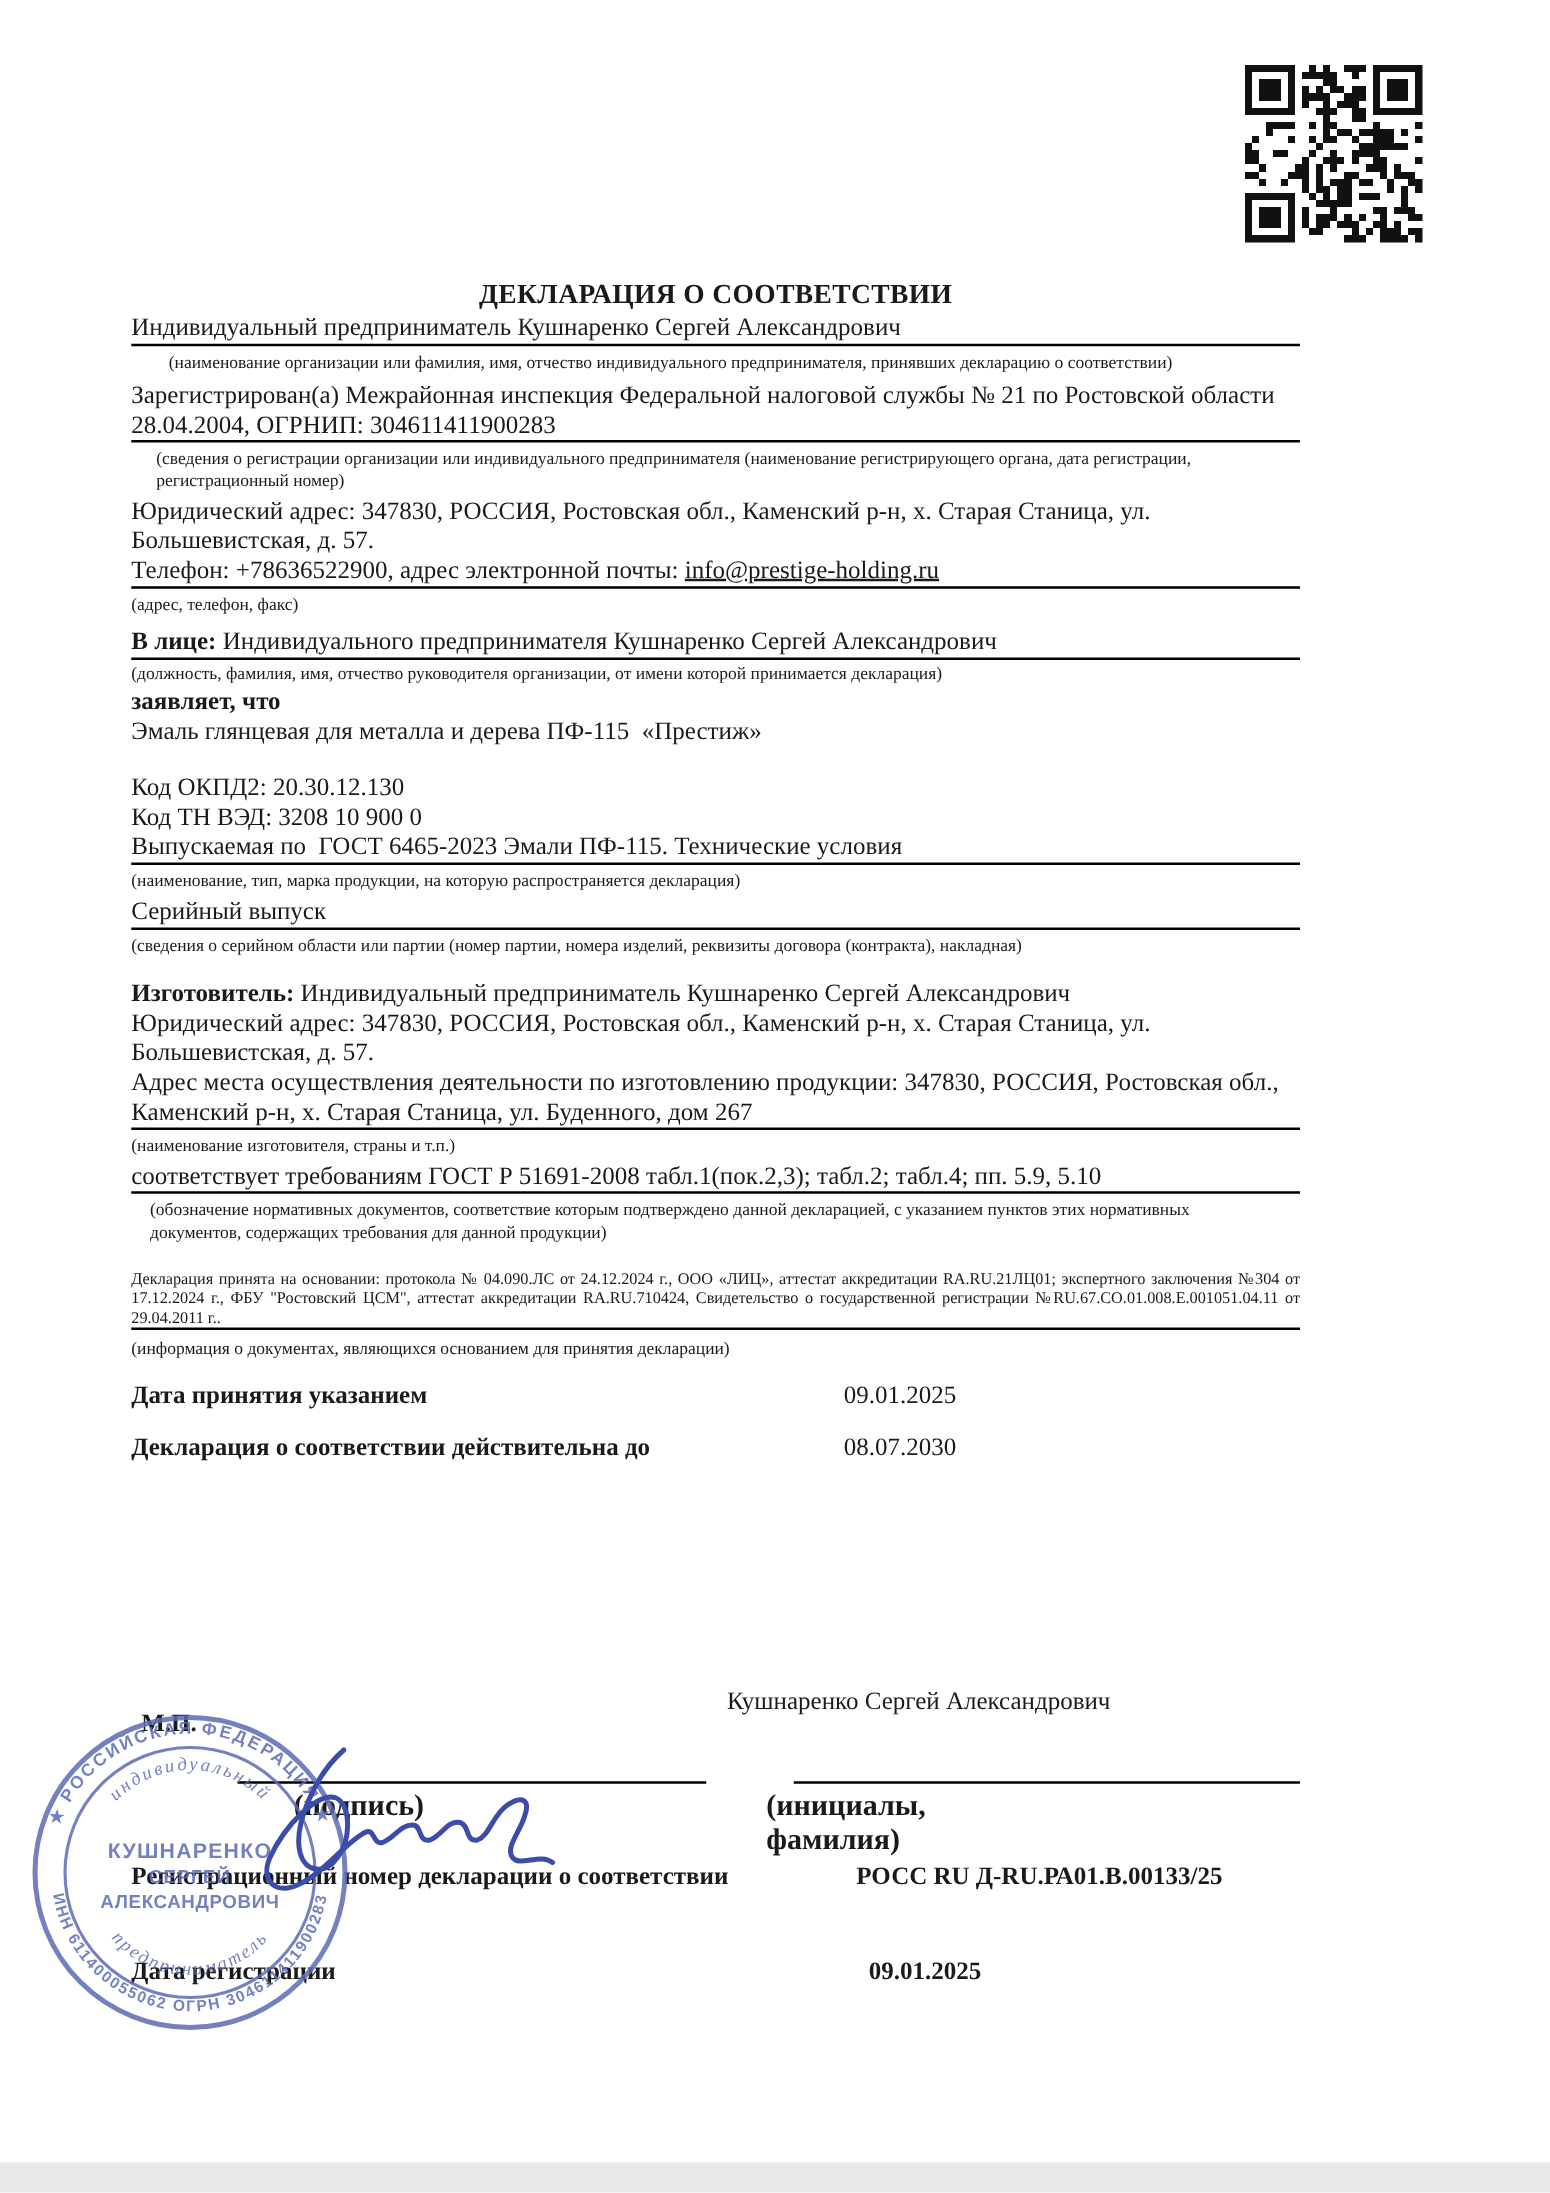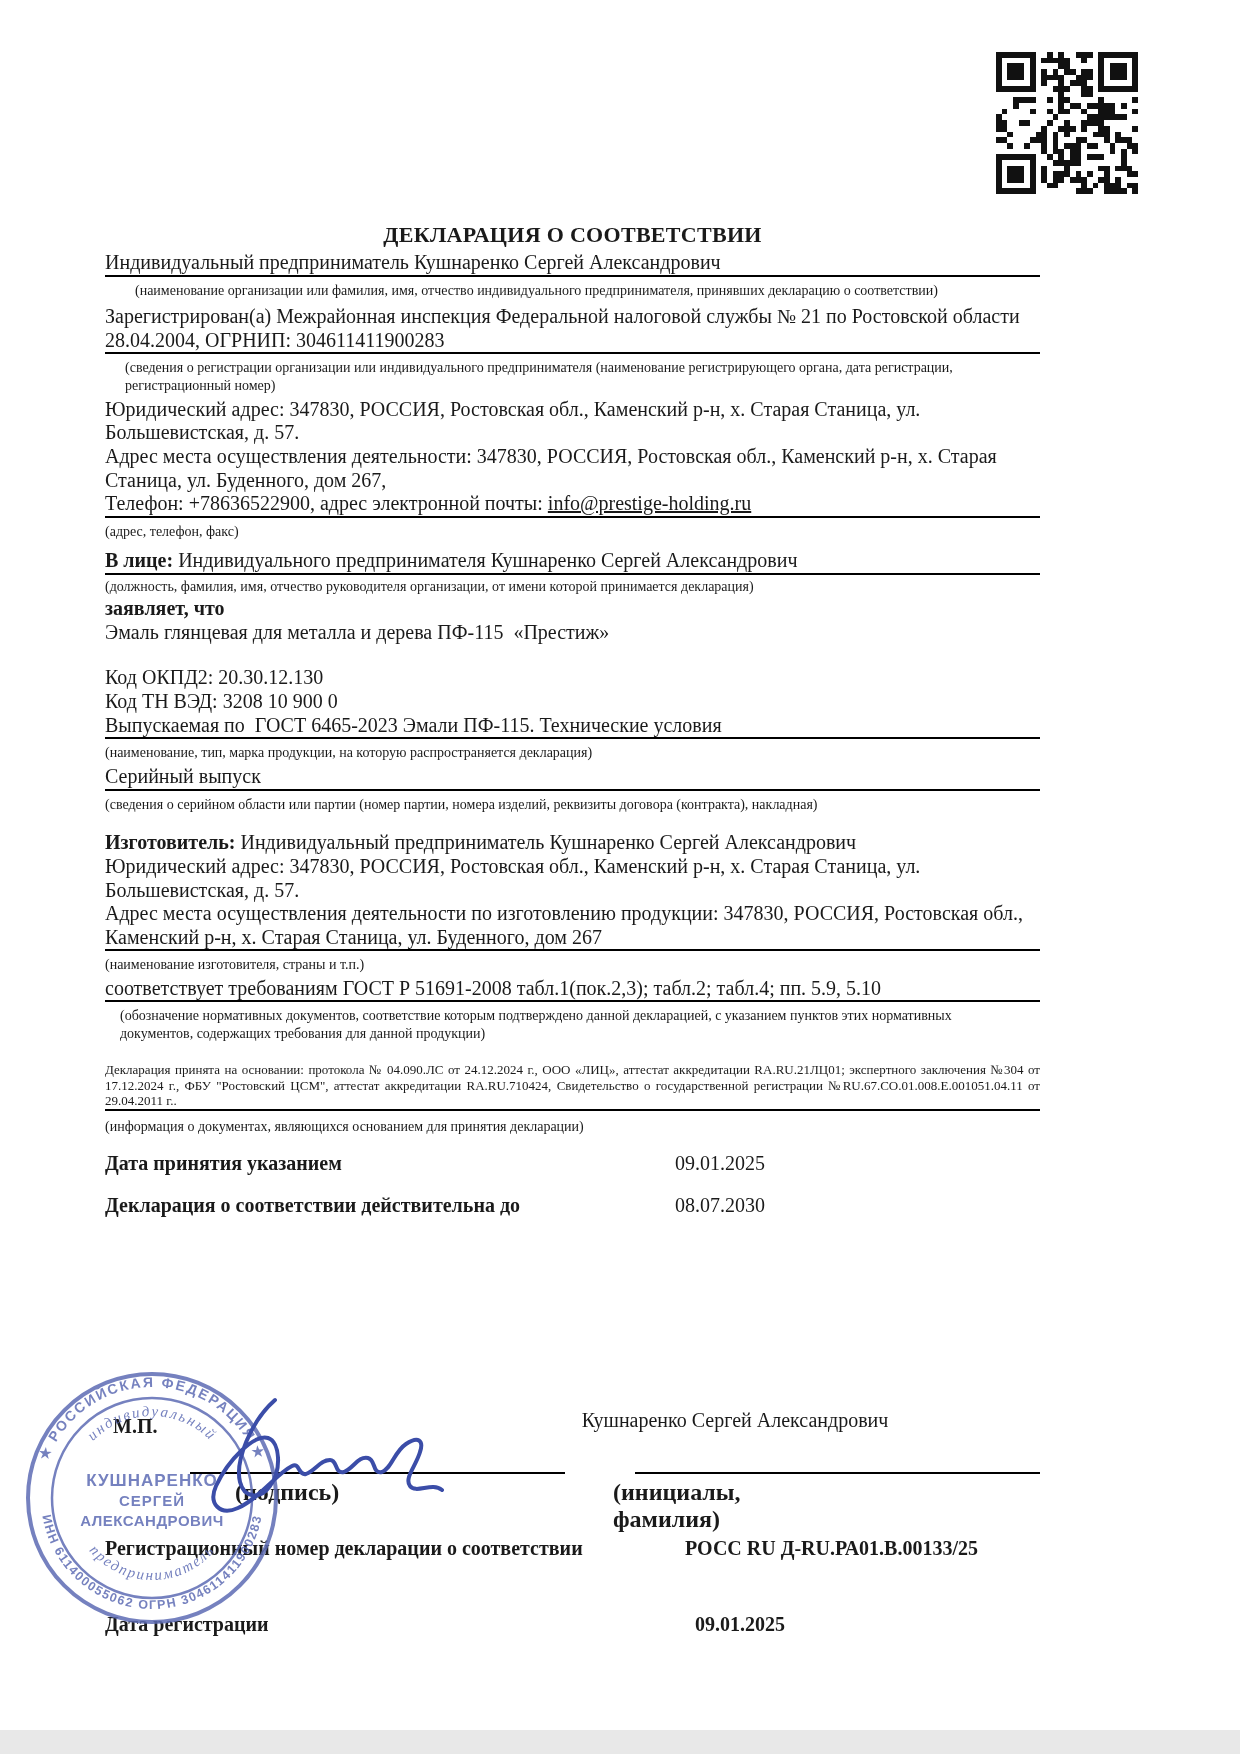--- a/index.html
+++ b/index.html
@@ -247,21 +247,20 @@
     <h1 class="title">ДЕКЛАРАЦИЯ О СООТВЕТСТВИИ</h1>
 
     <div class="line u" style="margin-top:3px;">Индивидуальный предприниматель Кушнаренко Сергей Александрович</div>
     <div class="caption" style="padding:0 30px;">(наименование организации или фамилия, имя, отчество индивидуального предпринимателя, принявших декларацию о соответствии)</div>
 
     <div class="line u" style="margin-top:6px;">Зарегистрирован(а) Межрайонная инспекция Федеральной налоговой службы № 21 по Ростовской области 28.04.2004, ОГРНИП: 304611411900283</div>
     <div class="caption" style="padding:0 20px;">(сведения о регистрации организации или индивидуального предпринимателя (наименование регистрирующего органа, дата регистрации, регистрационный номер)</div>
 
     <div class="u" style="margin-top:4px;">
       <div class="line">Юридический адрес: 347830, РОССИЯ, Ростовская обл., Каменский р-н, х. Старая Станица, ул. Большевистская, д. 57.</div>
-      <div class="line">Адрес места осуществления деятельности: 347830, РОССИЯ, Ростовская обл., Каменский р-н, х. Старая Станица, ул. Буденного, дом 267,</div>
       <div class="line"><span>Телефон: +78636522900, адрес электронной почты: </span><span class="email">info@prestige-holding.ru</span></div>
     </div>
     <div class="caption">(адрес, телефон, факс)</div>
 
     <div class="line u" style="margin-top:9px;"><span class="b">В лице: </span><span>Индивидуального предпринимателя Кушнаренко Сергей Александрович</span></div>
     <div class="caption" style="margin-top:3px;">(должность, фамилия, имя, отчество руководителя организации, от имени которой принимается декларация)</div>
 
     <div class="line b" style="margin-top:2px;">заявляет, что</div>
     <div class="line">Эмаль глянцевая для металла и дерева ПФ-115  «Престиж»</div>
 
@@ -292,21 +291,21 @@
     </div>
     <div class="row" style="margin-top:18px;">
       <div class="lab">Декларация о соответствии действительна до</div>
       <div>08.07.2030</div>
     </div>
 
     <div class="sigzone">
       <div class="abs mp" style="left:8px;top:198px;">М.П.</div>
       <div class="abs rule" style="left:85px;top:255px;width:375px;"></div>
       <div class="abs sig-cap" style="left:130px;top:262px;width:210px;">(подпись)</div>
-      <div class="abs sig-name" style="left:450px;top:192px;width:360px;">Кушнаренко Сергей Александрович</div>
+      <div class="abs sig-name" style="left:450px;top:180px;width:360px;">Кушнаренко Сергей Александрович</div>
       <div class="abs rule" style="left:530px;top:255px;width:405px;"></div>
       <div class="abs sig-cap" style="left:508px;top:262px;width:230px;">(инициалы, фамилия)</div>
     </div>
 
     <div class="row wide">
       <div class="lab">Регистрационный номер декларации о соответствии</div>
       <div class="b">РОСС RU Д-RU.РА01.В.00133/25</div>
     </div>
     <div class="row wide" style="margin-top:52px;">
       <div class="lab">Дата регистрации</div>

